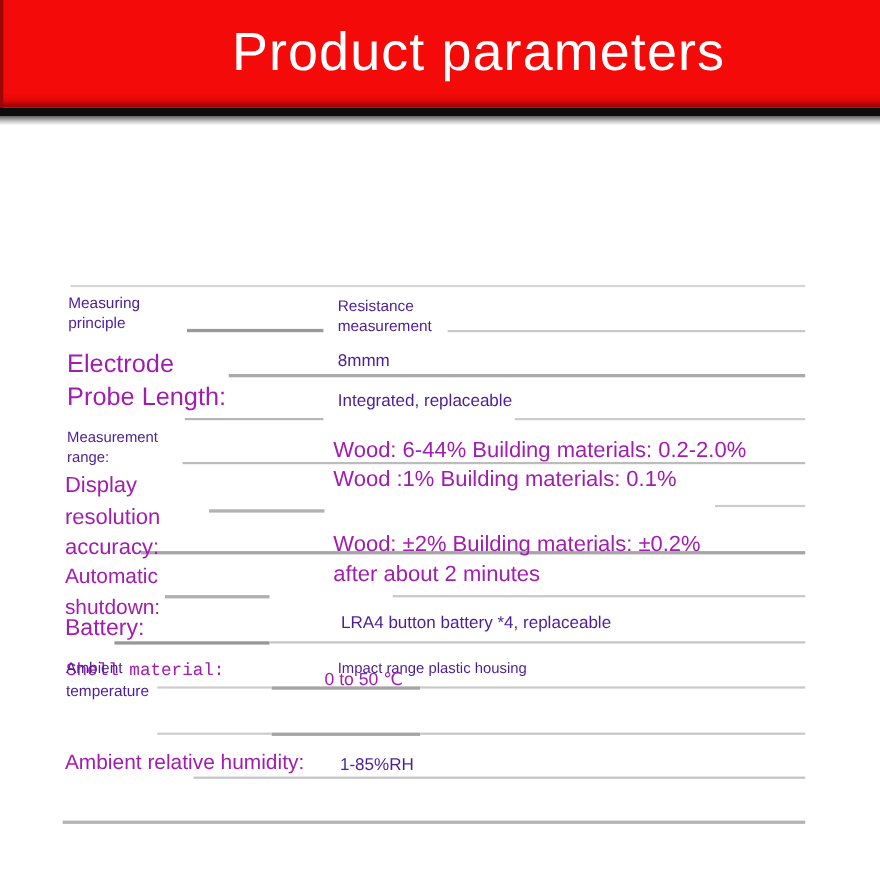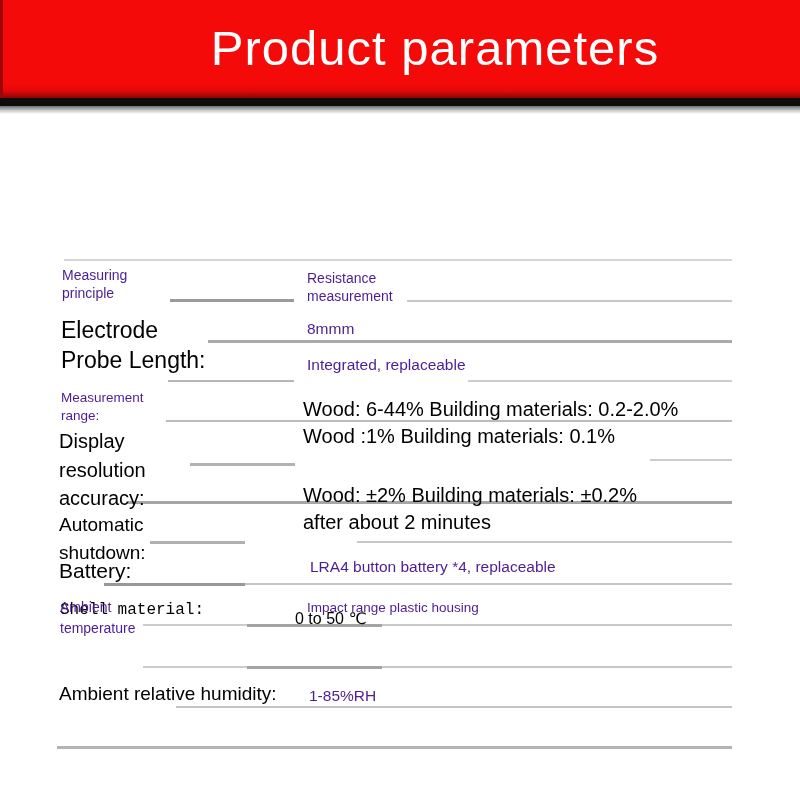--- a/index.html
+++ b/index.html
@@ -21,21 +21,21 @@
     padding-left:70px;box-sizing:border-box;
     color:#ffffff;font-size:49px;font-weight:500;letter-spacing:1px;
   }
   .band-black{position:absolute;top:98px;left:0;width:800px;height:8px;background:#0d0d0d;}
   .band-fade{position:absolute;top:106px;left:0;width:800px;height:8px;
     background:linear-gradient(180deg,#6f6f6f 0%,#c9c9c9 55%,#ffffff 100%);}
   
   .cell{
     position:absolute;white-space:pre-line;color:#4c1d95;line-height:1.32;
   }
-  .lg{color:#000000;}
+  .lg{color:#a21caf;}
   
   .ln{position:absolute;}
 </style>
 </head>
 <body>
 
 <div class="page">
 
   <div class="banner">
     <div class="banner-title">Product parameters</div>

